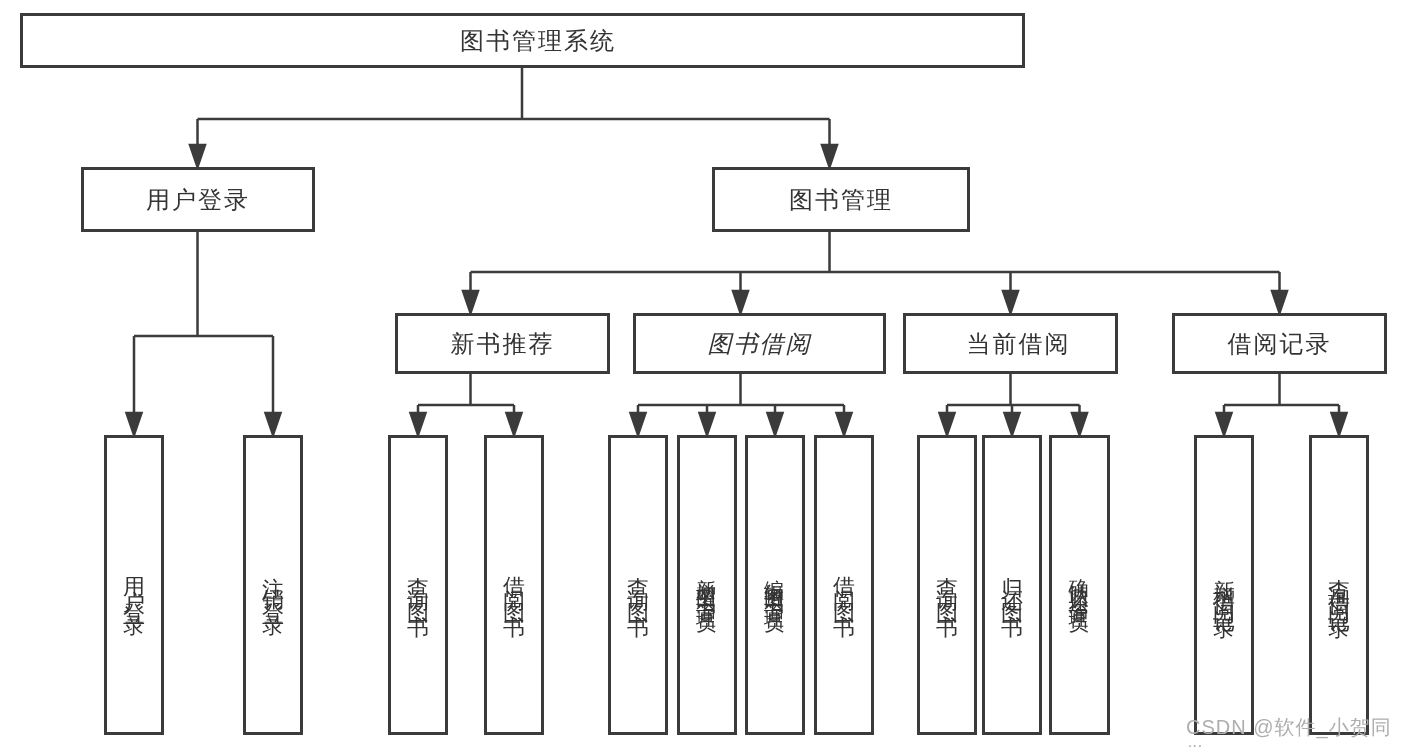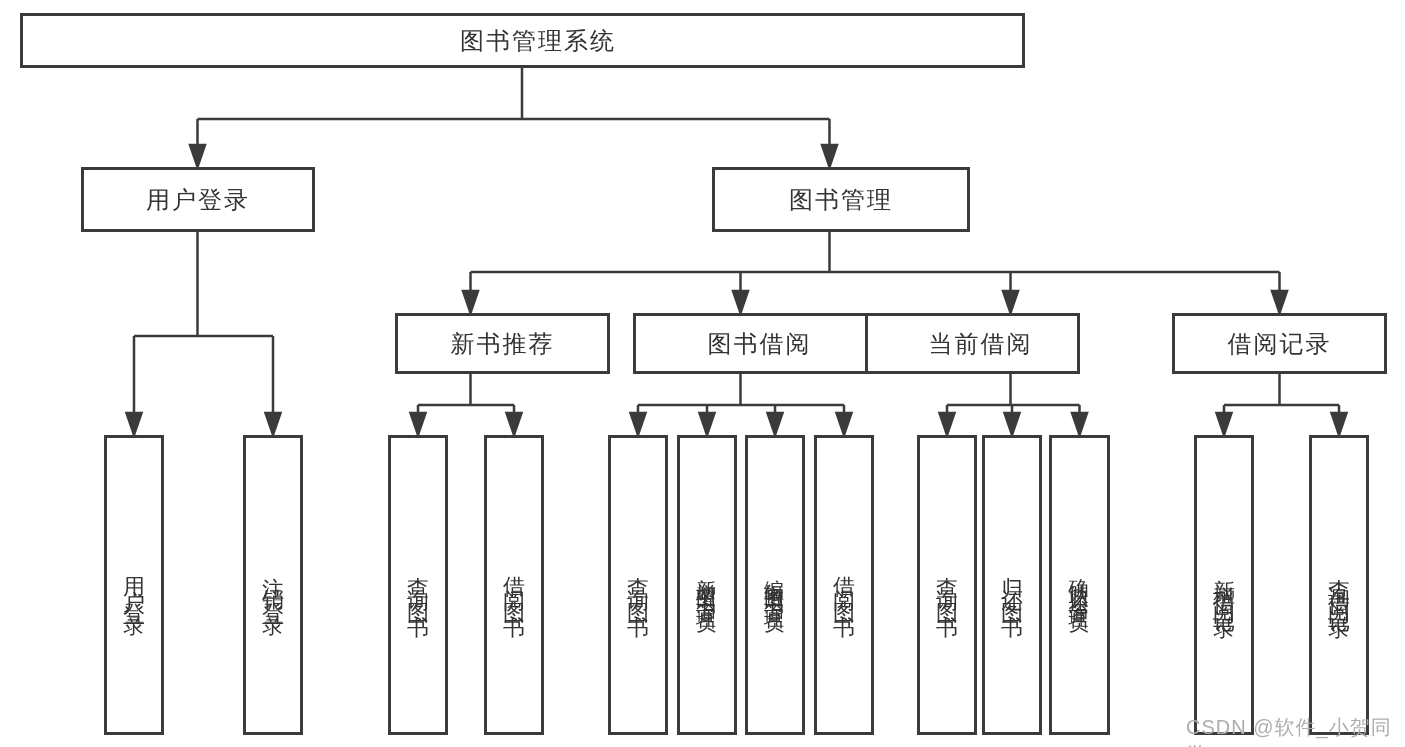--- a/index.html
+++ b/index.html
@@ -74,22 +74,22 @@
       <polygon points="1331.5,413 1346.5,413 1339,435"></polygon>
     </g>
   </svg>
 
   <div class="node" style="left:20px; top:13px; width:1005px; height:55px;padding-left:31px;">图书管理系统</div>
 
   <div class="node" style="left:81px; top:167px; width:234px; height:65px;">用户登录</div>
   <div class="node" style="left:712px; top:167px; width:258px; height:65px;">图书管理</div>
 
   <div class="node" style="left:363px; top:313px; width:215px; height:61px;margin-left:32px;">新书推荐</div>
-  <div class="node" style="left:633px; top:313px; width:253px; height:61px;">图书借阅</div>
-  <div class="node" style="left:865px; top:313px; width:215px; height:61px;padding-left:16px;">当前借阅</div>
+  <div class="node" style="left:633px; top:313px; width:253px; height:61px;font-style:italic;">图书借阅</div>
+  <div class="node" style="left:903px; top:313px; width:215px; height:61px;padding-left:16px;">当前借阅</div>
   <div class="node" style="left:1172px; top:313px; width:215px; height:61px;">借阅记录</div>
 
   <div class="node leaf" style="left:104px; top:435px; width:60px; height:300px;">用户登录</div>
   <div class="node leaf" style="left:243px; top:435px; width:60px; height:300px;">注销登录</div>
 
   <div class="node leaf" style="left:388px; top:435px; width:60px; height:300px;">查询图书</div>
   <div class="node leaf" style="left:484px; top:435px; width:60px; height:300px;">借阅图书</div>
 
   <div class="node leaf" style="left:608px; top:435px; width:60px; height:300px;">查询图书</div>
   <div class="node leaf len9" style="left:677px; top:435px; width:60px; height:300px;">新增图书（管理员）</div>

